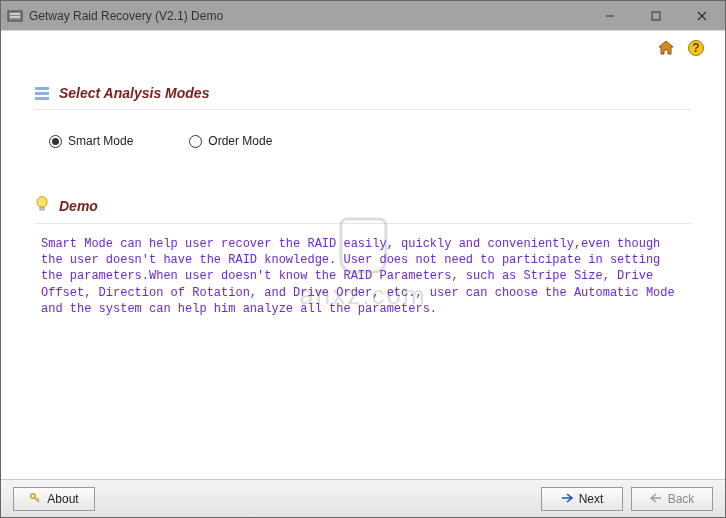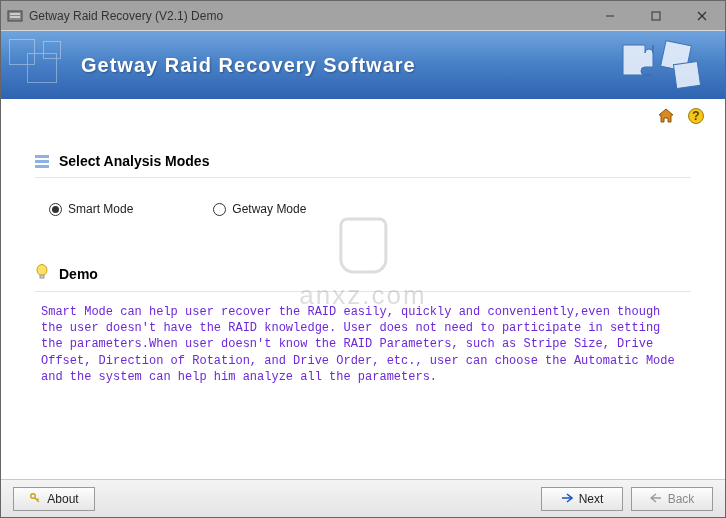--- a/index.html
+++ b/index.html
@@ -19,27 +19,27 @@
 .banner-puzzle { position: absolute; right: 12px; top: 4px; width: 100px; height: 60px; opacity: 0.9; }
 
 
 .topicons { height: 30px; background: #fff; display: flex; justify-content: flex-end; align-items: center; gap: 12px; padding: 6px 20px 0 0; }
 
 
 .content { flex: 1; background: #fff; padding: 12px 34px 10px 34px; overflow: hidden; }
 .section-head { display: flex; align-items: center; gap: 10px; margin: 12px 0 8px 0; }
 .section-head .sect-icon { width: 14px; display: flex; flex-direction: column; gap: 2px; }
 .section-head .sect-icon span { display: block; height: 3px; background: #8bb1e6; }
-.section-head .sect-title { color: #000000; font-size: 14px; font-weight: bold; }
+.section-head .sect-title { color: #7f1d1d; font-size: 14px; font-weight: bold; font-style: italic; }
 .bulb-icon { color: #e6c622; font-size: 14px; }
 
 .hr { height: 1px; background: #e6e6e6; margin: 2px 0 18px 0; }
 .hr2 { height: 1px; background: #e6e6e6; margin: 2px 0 10px 0; }
 
-.radios { display: flex; gap: 80px; padding: 6px 0 36px 14px; align-items: center; }
+.radios { display: flex; gap: 56px; padding: 6px 0 36px 14px; align-items: center; }
 .radio-item { display: flex; align-items: center; gap: 6px; cursor: pointer; }
 .radio-dot { width: 13px; height: 13px; border: 1.5px solid #333; border-radius: 50%; display: inline-flex; align-items: center; justify-content: center; background: #fff; }
 .radio-dot.checked::after { content: ""; width: 7px; height: 7px; background: #333; border-radius: 50%; }
 .radio-label { color: #222; }
 
 .notes-text { color: #6d28d9; line-height: 1.35; padding: 2px 6px; font-family: Liberation Mono, monospace; }
 
 
 .bottombar { height: 38px; background: linear-gradient(180deg, #f4f4f4, #e4e4e4); border-top: 1px solid #c8c8c8; display: flex; align-items: center; padding: 0 12px; gap: 8px; }
 .bottombar .spacer { flex: 1; }
@@ -82,37 +82,20 @@
   <div class="win-btn">
     <svg width="10" height="10" viewBox="0 0 10 10">
         <line x1="1" y1="1" x2="9" y2="9" stroke="#333" stroke-width="1.2"></line>
         <line x1="9" y1="1" x2="1" y2="9" stroke="#333" stroke-width="1.2"></line>
       </svg>
   </div>
 </div>
 
 <div class="content-wrap">
 
-  <div class="banner">
-    <div class="banner-deco-left">
-      <div style="left:0;top:0;width:26px;height:26px;"></div>
-      <div style="left:18px;top:14px;width:30px;height:30px;"></div>
-      <div style="left:34px;top:2px;width:18px;height:18px;"></div>
-    </div>
-    <span class="banner-title">Getway  Raid  Recovery  Software</span>
-    <div class="banner-puzzle">
-      <svg width="100" height="60" viewBox="0 0 100 60">
-        <g fill="#e8f0fb" stroke="#3b6fb5" stroke-width="1">
-          <path d="M10 10 h22 v8 a4 4 0 0 1 8 0 v-8 h0 v22 h-8 a4 4 0 0 0 0 8 h8 v0 h-30 z"></path>
-          <path d="M50 8 h26 v26 h-26 z" transform="rotate(12 63 21)"></path>
-          <path d="M62 28 h24 v24 h-24 z" transform="rotate(-8 74 40)"></path>
-        </g>
-      </svg>
-    </div>
-  </div>
 
   <div class="topicons">
     <span>
       <svg width="18" height="18" viewBox="0 0 18 18">
           <path d="M9 2 L16 8 L14 8 L14 15 L11 15 L11 11 L7 11 L7 15 L4 15 L4 8 L2 8 Z" fill="#d98a1f" stroke="#8a5410"></path>
         </svg>
     </span>
     <span>
       <svg width="18" height="18" viewBox="0 0 18 18">
           <circle cx="9" cy="9" r="7.5" fill="#f5c518" stroke="#a07c0a"></circle>
@@ -133,21 +116,21 @@
     </div>
     <div class="hr"></div>
 
     <div class="radios">
       <label class="radio-item">
         <span class="radio-dot checked"></span>
         <span class="radio-label">Smart Mode</span>
       </label>
       <label class="radio-item">
         <span class="radio-dot"></span>
-        <span class="radio-label">Getway Mode</span>
+        <span class="radio-label">Order Mode</span>
       </label>
     </div>
 
     <div class="section-head">
       <span class="bulb-icon">
         <svg width="14" height="16" viewBox="0 0 14 16">
             <ellipse cx="7" cy="6" rx="5" ry="5.5" fill="#ffe066" stroke="#caa514"></ellipse>
             <rect x="5" y="11" width="4" height="3" fill="#cfcfcf" stroke="#9a9a9a"></rect>
           </svg>
       </span>

